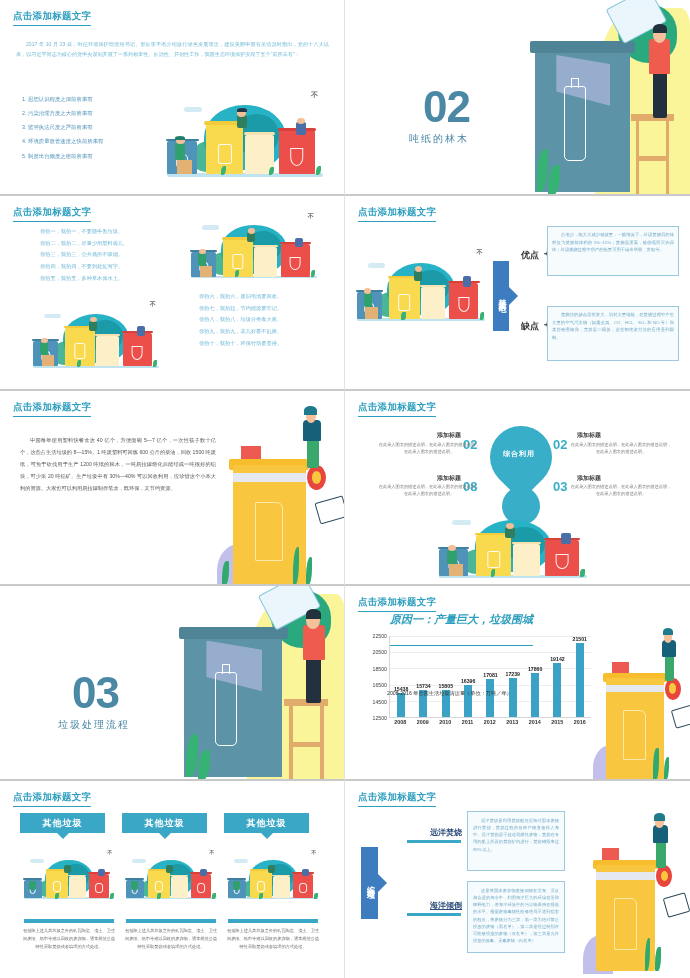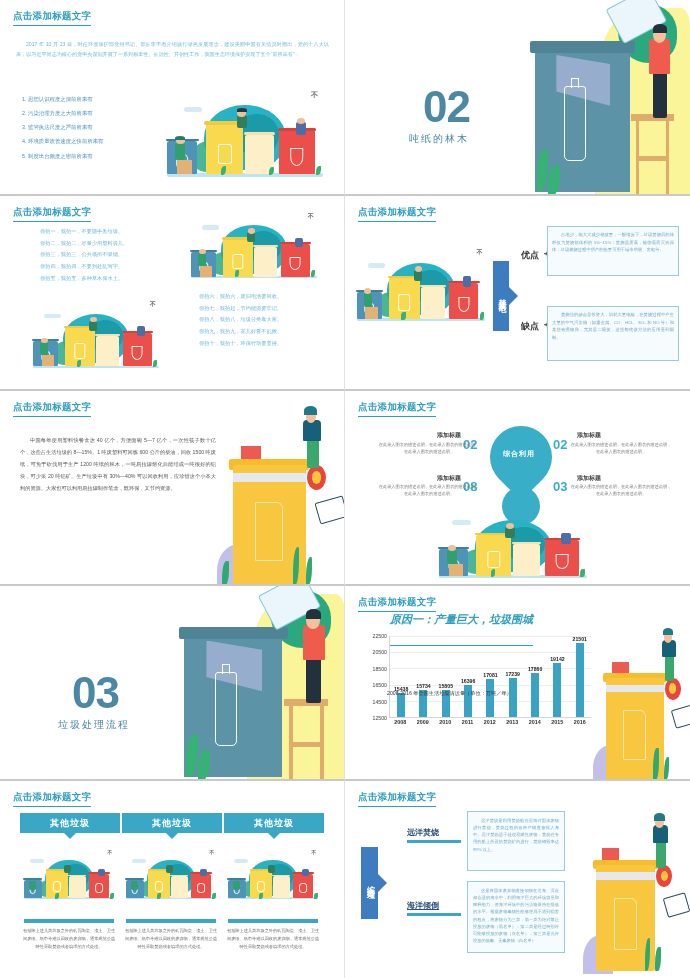--- a/index.html
+++ b/index.html
@@ -342,21 +342,21 @@
     position: absolute; left: 30px; right: 0; top: 83px;
     display: flex; justify-content: space-around;
   }
   .ch-xaxis span { font-size: 5.4px; color: #333; font-weight: bold; }
   .ch-caption {
     position: absolute; left: 42px; top: 104px;
     font-size: 5.2px; color: #333; white-space: nowrap;
   }
 
   
-  .card { position: absolute; top: 32px; width: 100px; }
+  .card { position: absolute; top: 32px; width: 85px; }
   .card-tab {
     position: relative; height: 20px; background: #3aa7c6;
     color: #fff; font-size: 9px; font-weight: bold;
     display: flex; align-items: center; justify-content: center;
     letter-spacing: 1px;
   }
   .card-tab::after {
     content: ''; position: absolute; left: 50%; top: 100%;
     transform: translateX(-50%);
     border-left: 6px solid transparent; border-right: 6px solid transparent;
@@ -369,20 +369,21 @@
   .card-text {
     position: absolute; top: 114px; left: 1px; width: 96px;
     font-size: 4.2px; line-height: 1.85; color: #6a6a6a;
     text-align: center;
   }
 
   
   .t-label {
     position: absolute; font-size: 8px; font-weight: bold; color: #2b4d7a;
     white-space: nowrap;
+    margin-left: 23px;
   }
   .t-rule { position: absolute; height: 2.5px; background: #3aa7c6; }
   .t-box {
     position: absolute; border: .8px solid #9dc9e0; background: #f6fbfd;
     font-size: 4.2px; line-height: 1.7; color: #70a8c4;
     padding: 5px 5px; text-align: justify; text-indent: 8px;
   }
 </style>
 </head>
 <body>

